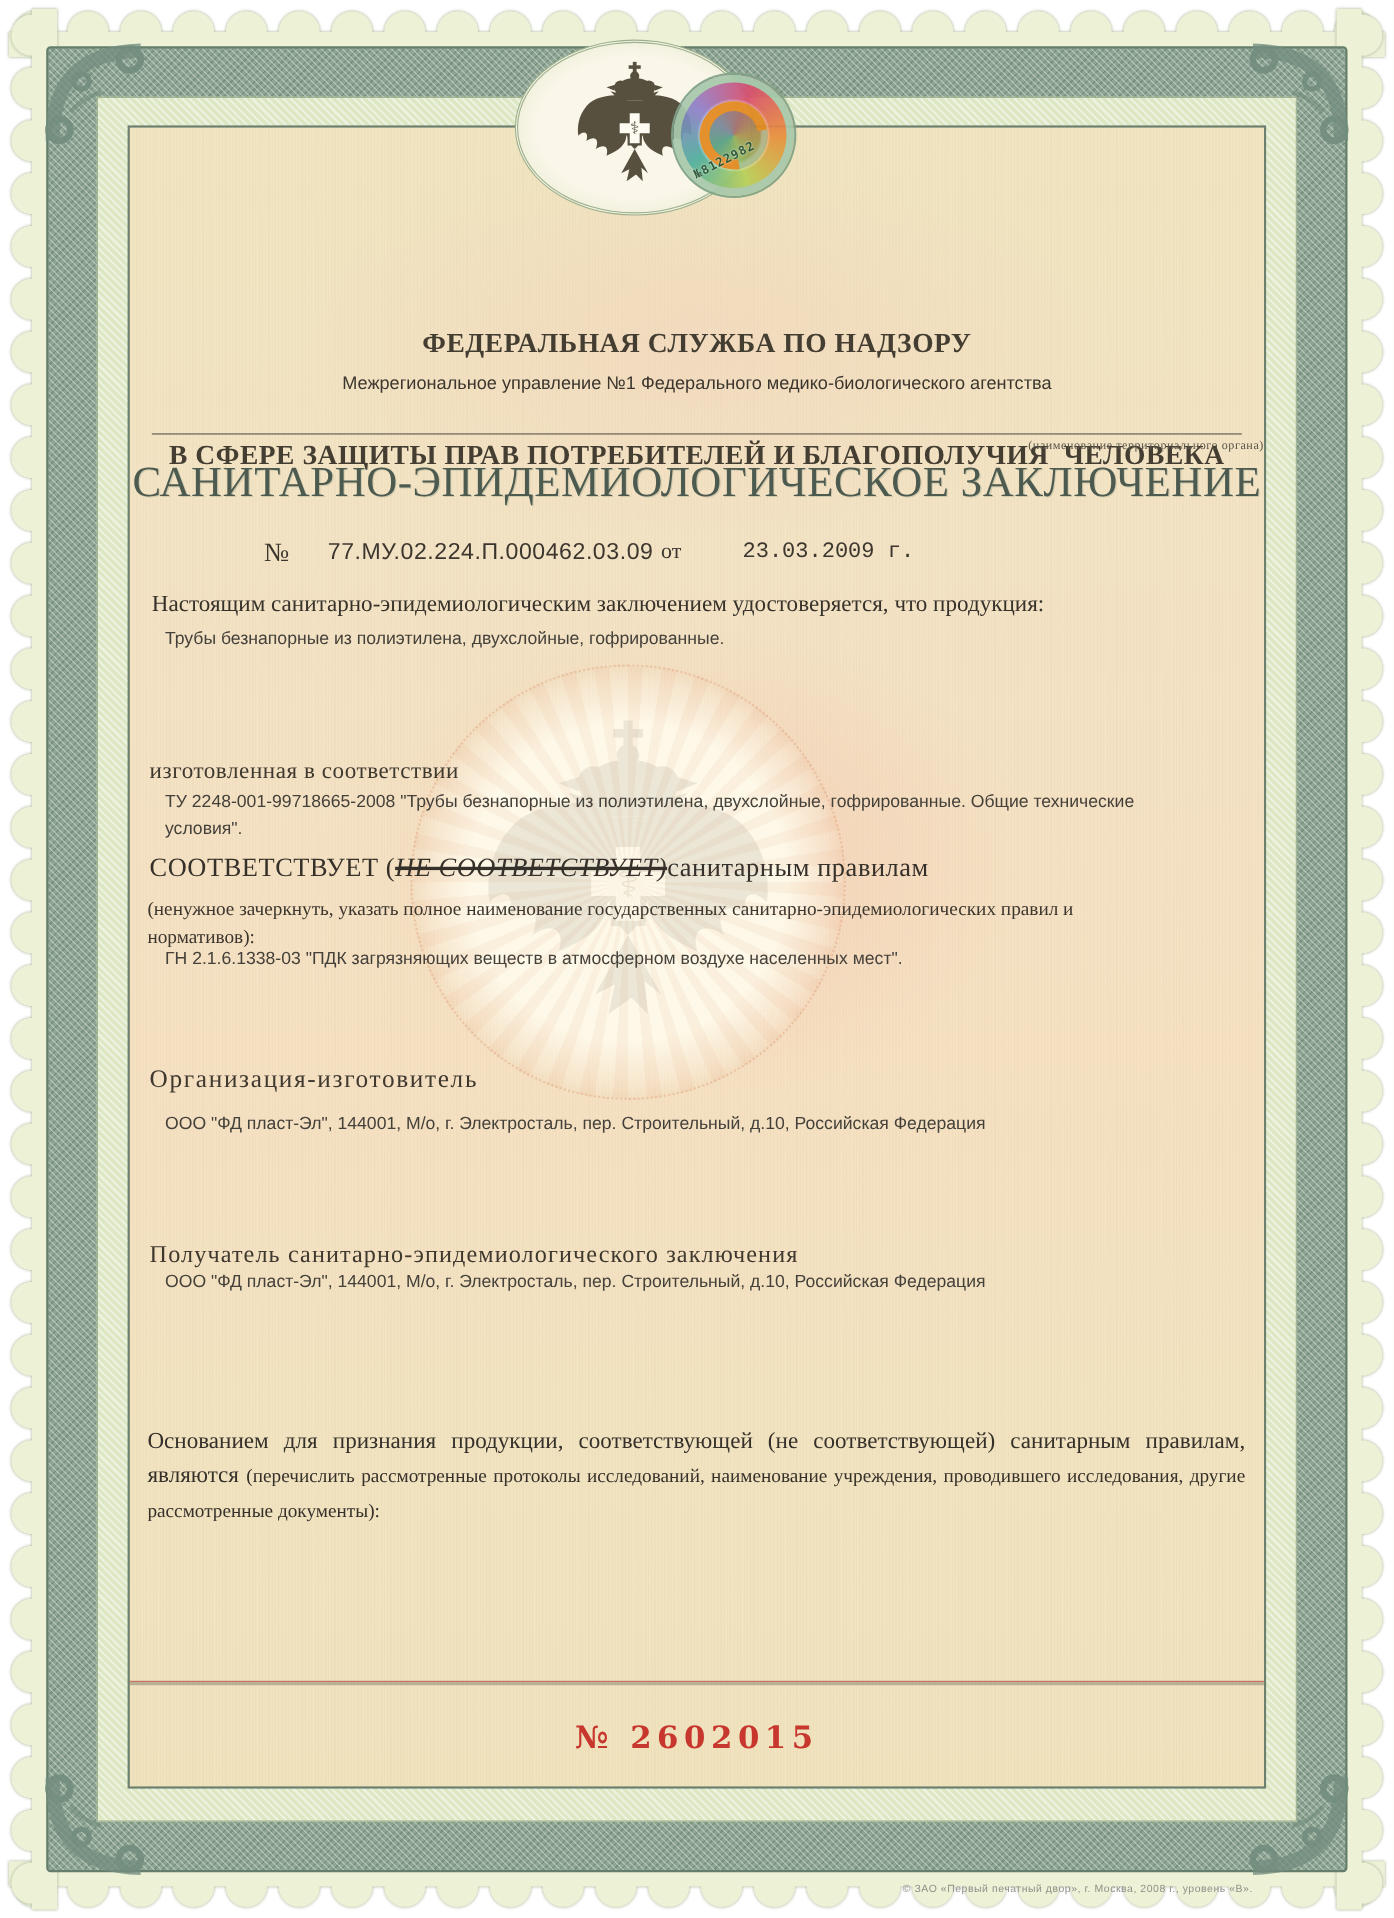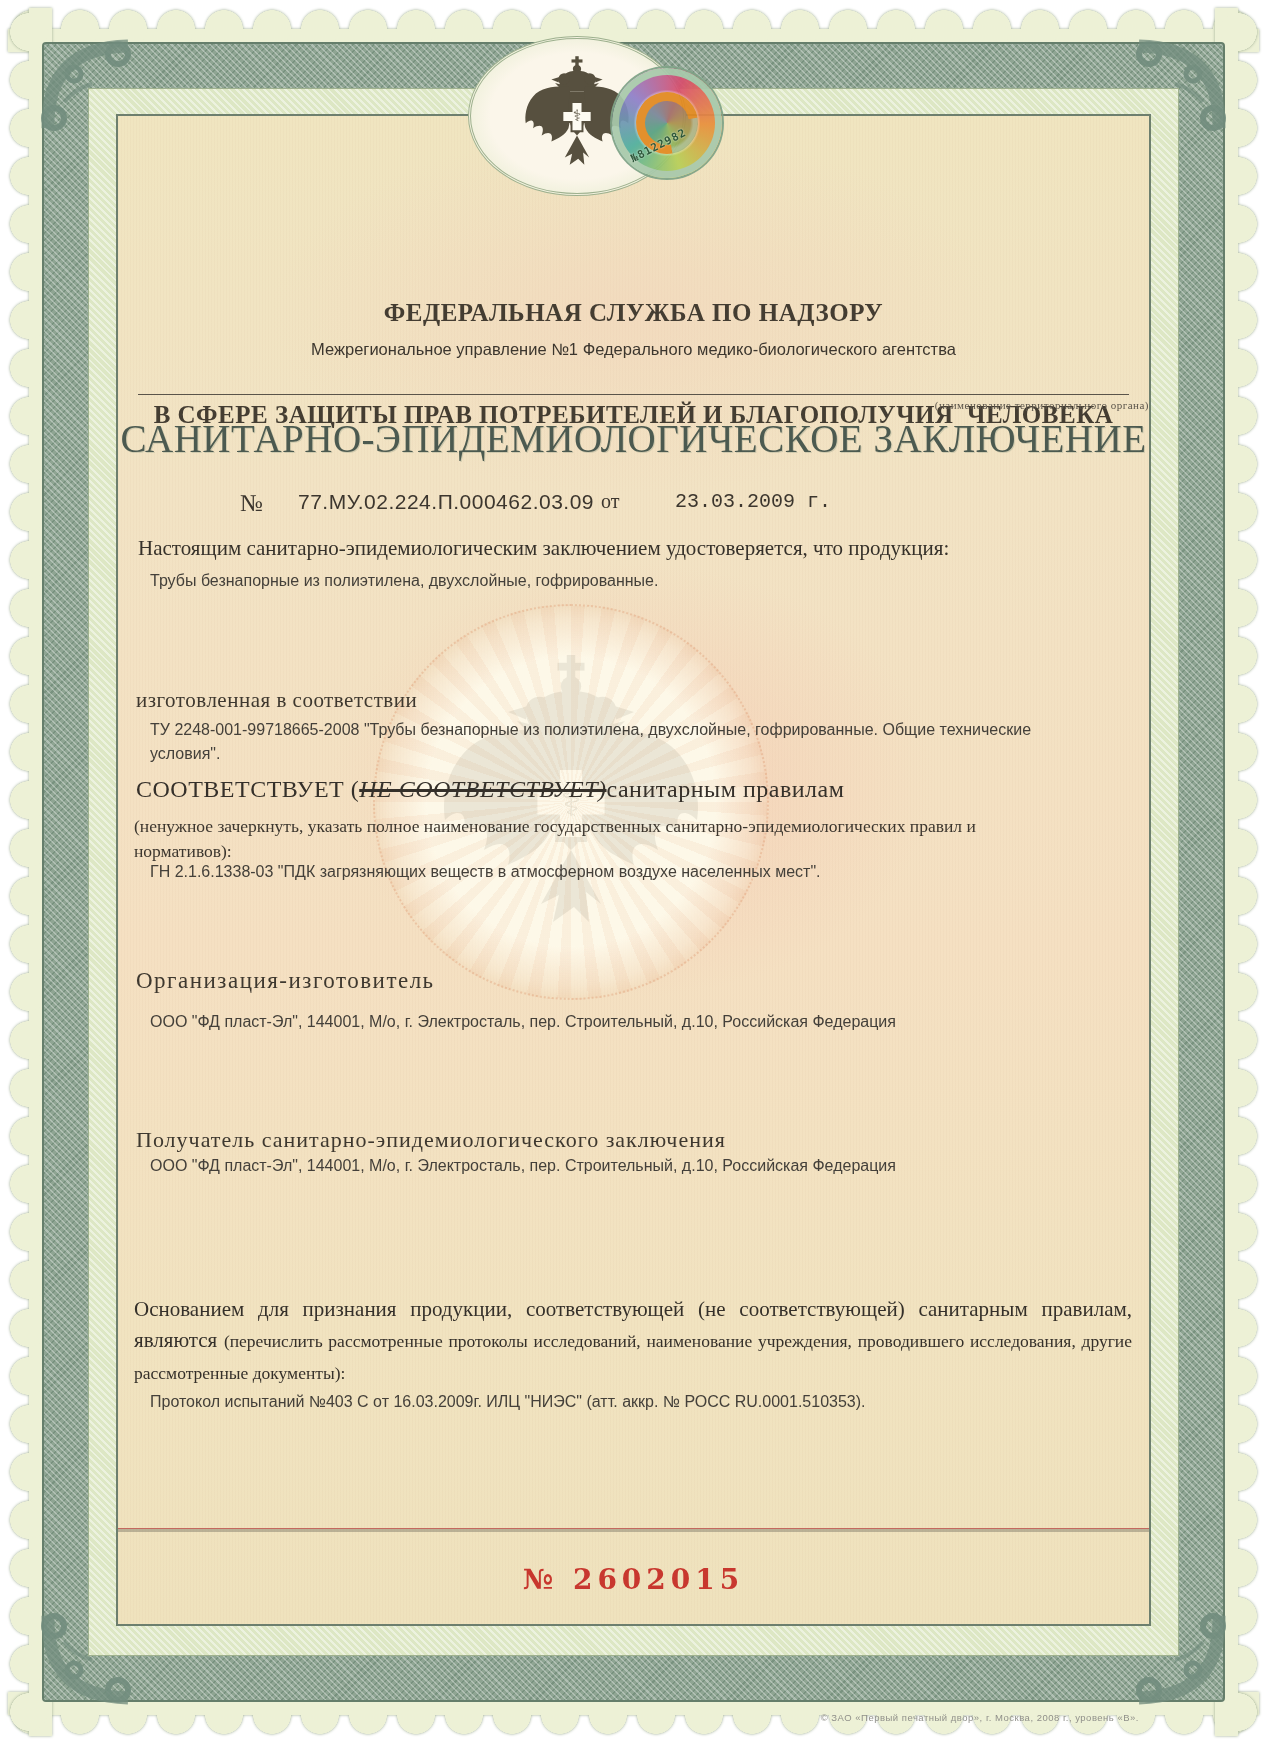--- a/index.html
+++ b/index.html
@@ -202,21 +202,20 @@
 
     <div class="tb man-lbl">Организация-изготовитель</div>
     <div class="tb val man-val">ООО "ФД пласт-Эл", 144001, М/о, г. Электросталь, пер. Строительный, д.10, Российская Федерация</div>
 
     <div class="tb rec-lbl">Получатель санитарно-эпидемиологического заключения</div>
     <div class="tb val rec-val">ООО "ФД пласт-Эл", 144001, М/о, г. Электросталь, пер. Строительный, д.10, Российская Федерация</div>
 
     <div class="tb basis">
       <span>Основанием  для  признания  продукции,  соответствующей  (не  соответствующей) санитарным правилам, являются </span><span class="note">(перечислить рассмотренные протоколы исследований, наименование учреждения, проводившего исследования, другие рассмотренные документы):</span>
     </div>
-    <div class="tb val basis-val">Протокол испытаний №403 С от 16.03.2009г. ИЛЦ "НИЭС" (атт. аккр. № РОСС RU.0001.510353).</div>
 
     <div class="tb strip">
       <span class="serial">№ 2602015</span>
     </div>
   </div>
 
   <div class="cartouche">
     <svg width="122" height="122" viewBox="0 0 100 100">
         <use href="#eagle"></use>
       </svg>

